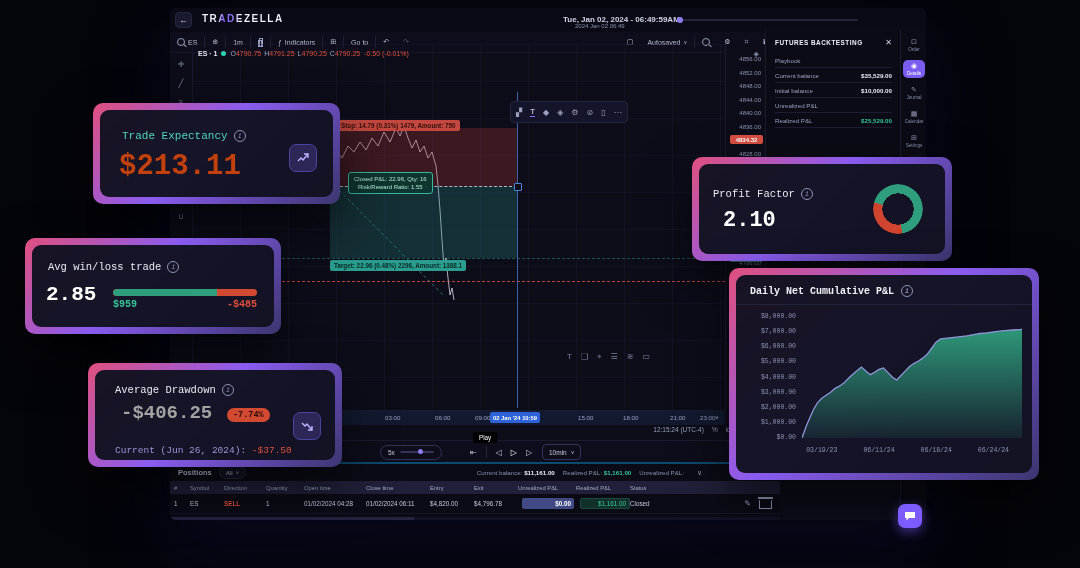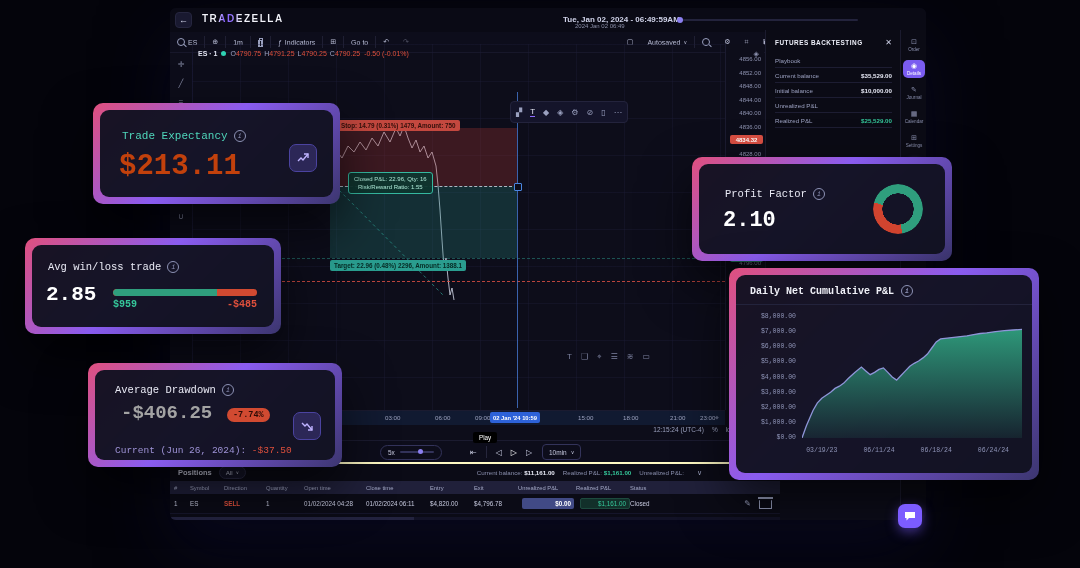--- a/index.html
+++ b/index.html
@@ -100,21 +100,21 @@
   .speed-track{width:34px;height:2px;background:#33335a;border-radius:2px;position:relative;}
   .speed-knob{position:absolute;left:18px;top:-2px;width:5px;height:5px;border-radius:50%;background:#8b7ff0;}
   .pb-group{position:absolute;left:300px;display:flex;align-items:center;gap:9px;color:#c6c9de;font-size:8px;}
   .pb-sep{width:1px;height:12px;background:#26263c;}
   .int-pill{position:absolute;left:372px;display:flex;align-items:center;gap:4px;border:1px solid #33335a;border-radius:4px;
             height:14px;padding:0 6px;font-size:6.5px;color:#c6c9de;}
   .play-tip{position:absolute;left:303px;top:-9px;background:#000;border-radius:2px;color:#fff;font-size:6.3px;
             padding:2px 6px;z-index:3;}
 
   
-  .positions{position:absolute;left:0;top:454px;width:610px;height:58px;background:#0b0b16;border-top:2px solid #fef9c3;}
+  .positions{position:absolute;left:0;top:454px;width:610px;height:58px;background:#0b0b16;border-top:2px solid #0c4a6e;}
   .pos-head{display:flex;align-items:center;height:17px;padding:0 8px;gap:7px;}
   .pos-title{font-size:7.5px;color:#d5d7ea;font-weight:bold;}
   .all-pill{display:flex;align-items:center;gap:3px;border:1px solid #2c2c48;background:#16162a;border-radius:8px;
             height:11px;padding:0 6px;font-size:6.2px;color:#c6c9de;}
   .pos-summary{margin-left:auto;display:flex;gap:8px;font-size:6.2px;color:#8a8fae;padding-right:88px;white-space:nowrap;}
   .pos-summary b{color:#e8eaf6;font-weight:bold;}
   .pos-summary b.grn{color:#35c79a;}
   .pos-chev{position:absolute;right:78px;top:5px;font-size:7px;color:#9aa0bd;}
   .pos-grid{display:grid;grid-template-columns:16px 34px 42px 38px 62px 64px 44px 44px 58px 54px 46px;align-items:center;}
   .pos-cols{height:13px;background:#20203a;font-size:5.8px;color:#a3a8c6;}
@@ -179,21 +179,21 @@
   .c-ad{left:88px;top:363px;width:240px;height:90px;}
   .c-ad .t{position:absolute;left:20px;top:14px;font-size:10.5px;color:#e8e9f4;display:flex;gap:6px;align-items:center;}
   .c-ad .v{position:absolute;left:26px;top:32px;font-size:19px;font-weight:bold;color:#a3a3a3;}
   .ad-badge{position:absolute;left:132px;top:38px;background:#d14a31;color:#2d0c06;font-size:8.5px;font-weight:bold;
             border-radius:8px;padding:2px 6px;}
   .c-ad .cur{position:absolute;left:20px;top:75px;font-size:9.5px;color:#9e93d6;}
   .c-ad .cur b{color:#e0503c;font-weight:normal;}
   .c-ad .icon-btn{right:14px;top:42px;}
 
   .c-pf{left:692px;top:157px;width:246px;height:90px;}
-  .c-pf .t{position:absolute;left:26px;top:24px;font-size:10.5px;color:#e8e9f4;display:flex;gap:6px;align-items:center;}
+  .c-pf .t{position:absolute;left:14px;top:24px;font-size:10.5px;color:#e8e9f4;display:flex;gap:6px;align-items:center;}
   .c-pf .v{position:absolute;left:24px;top:44px;font-size:22px;font-weight:bold;color:#fff;}
   .donut{position:absolute;right:22px;top:20px;width:50px;height:50px;border-radius:50%;
          -webkit-mask:radial-gradient(closest-side,transparent 0 62%,#000 63% 100%);
          mask:radial-gradient(closest-side,transparent 0 62%,#000 63% 100%);}
 
   .c-pnl{left:729px;top:268px;width:296px;height:198px;}
   .c-pnl .t{position:absolute;left:14px;top:10px;font-size:10px;font-weight:bold;color:#f0f1f8;display:flex;gap:7px;align-items:center;}
   .pnl-div{position:absolute;left:0;top:29px;width:100%;border-top:1px solid #23233c;}
   .pnl-ylab{position:absolute;left:8px;top:38px;width:52px;height:128px;display:flex;flex-direction:column;
             justify-content:space-between;align-items:flex-end;font-size:6.5px;color:#8d92b5;}

